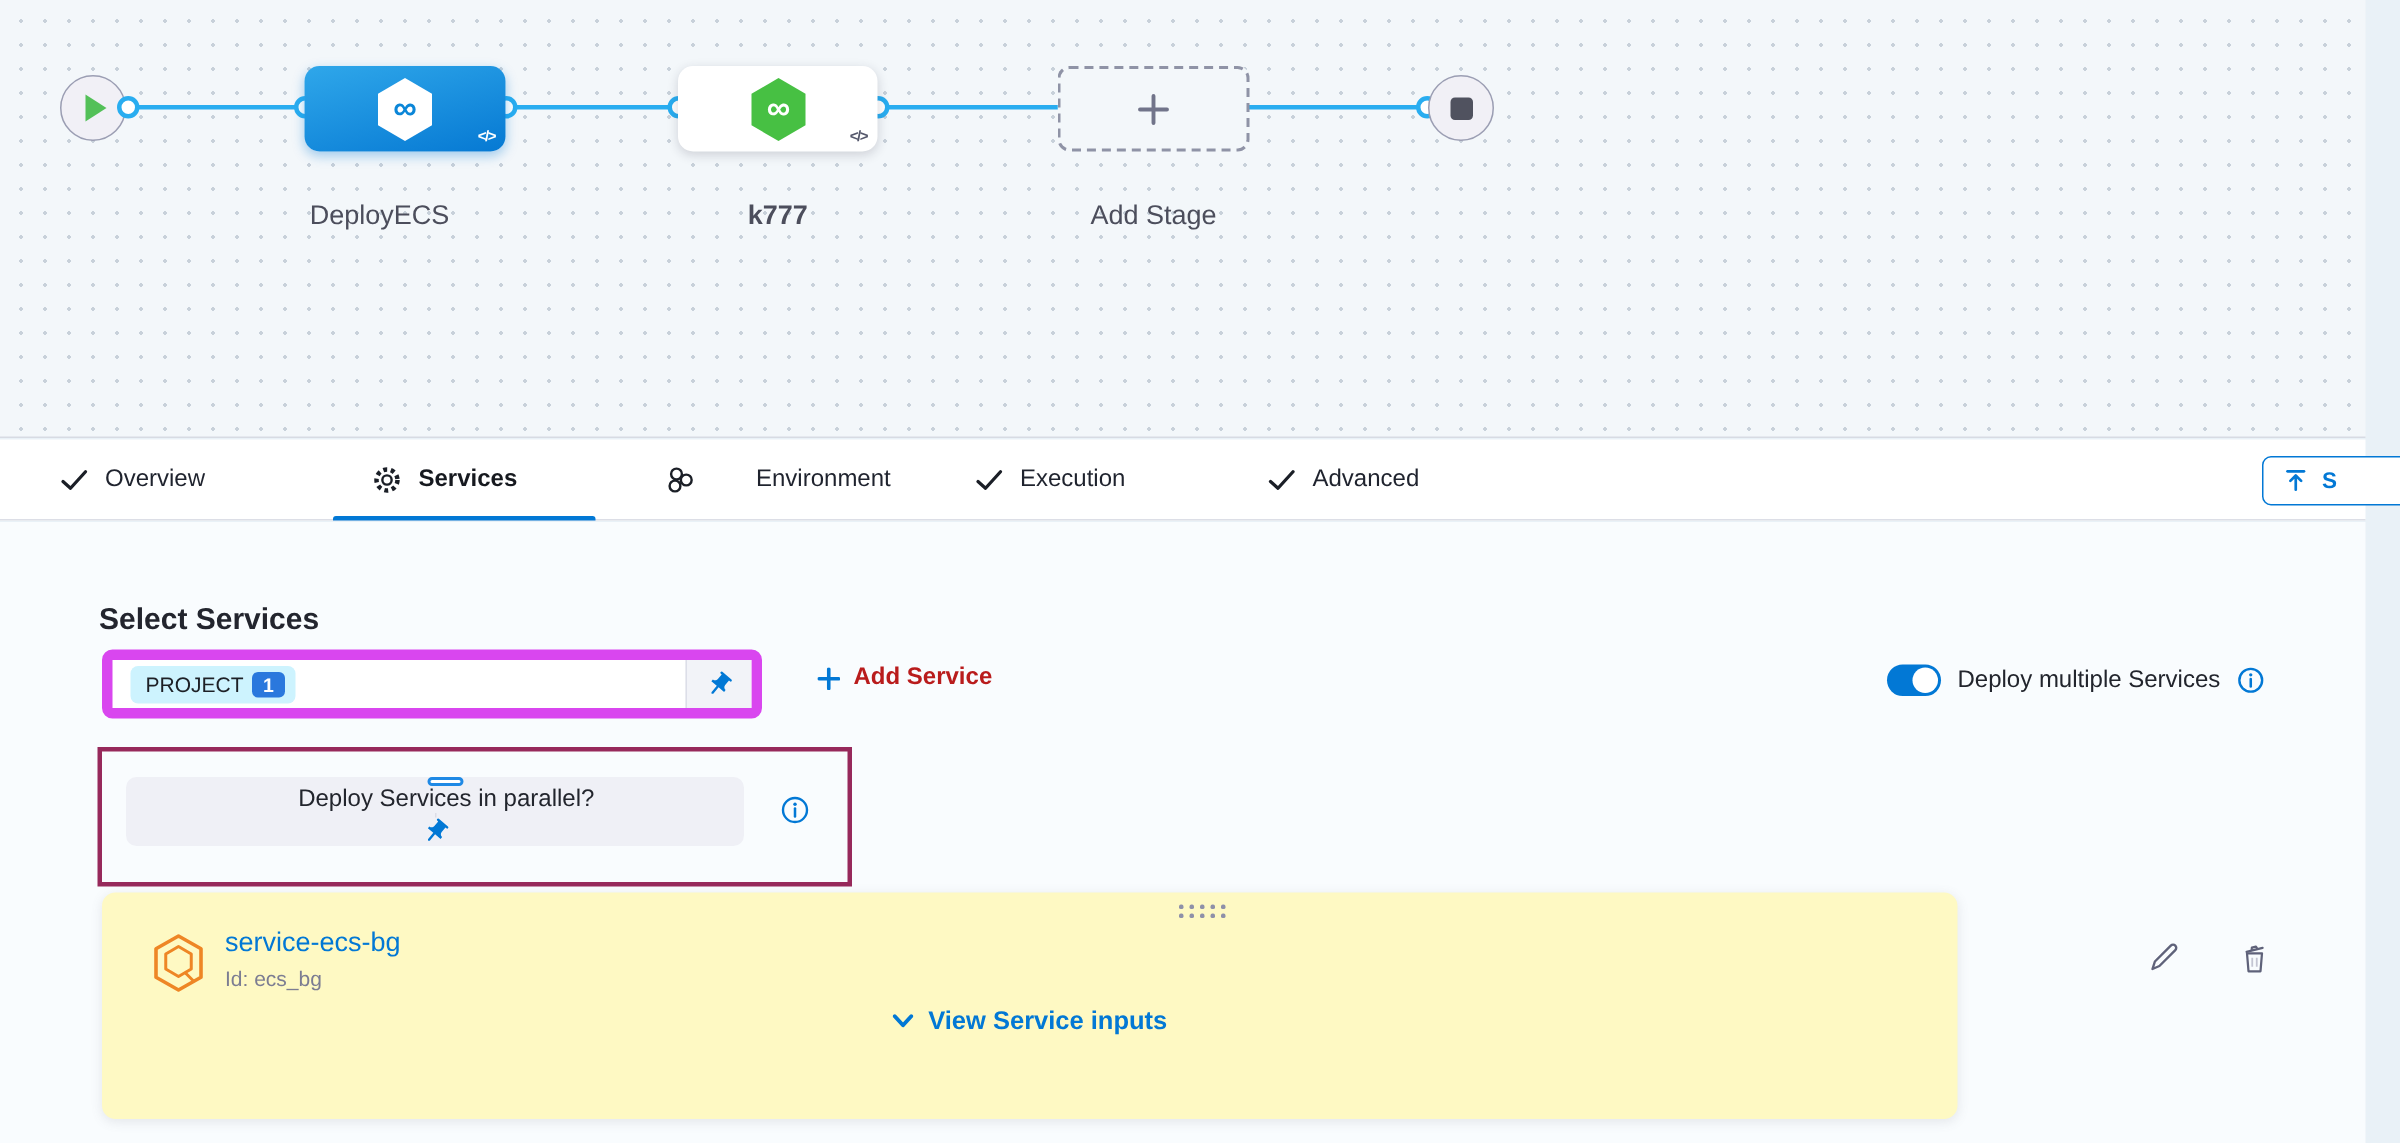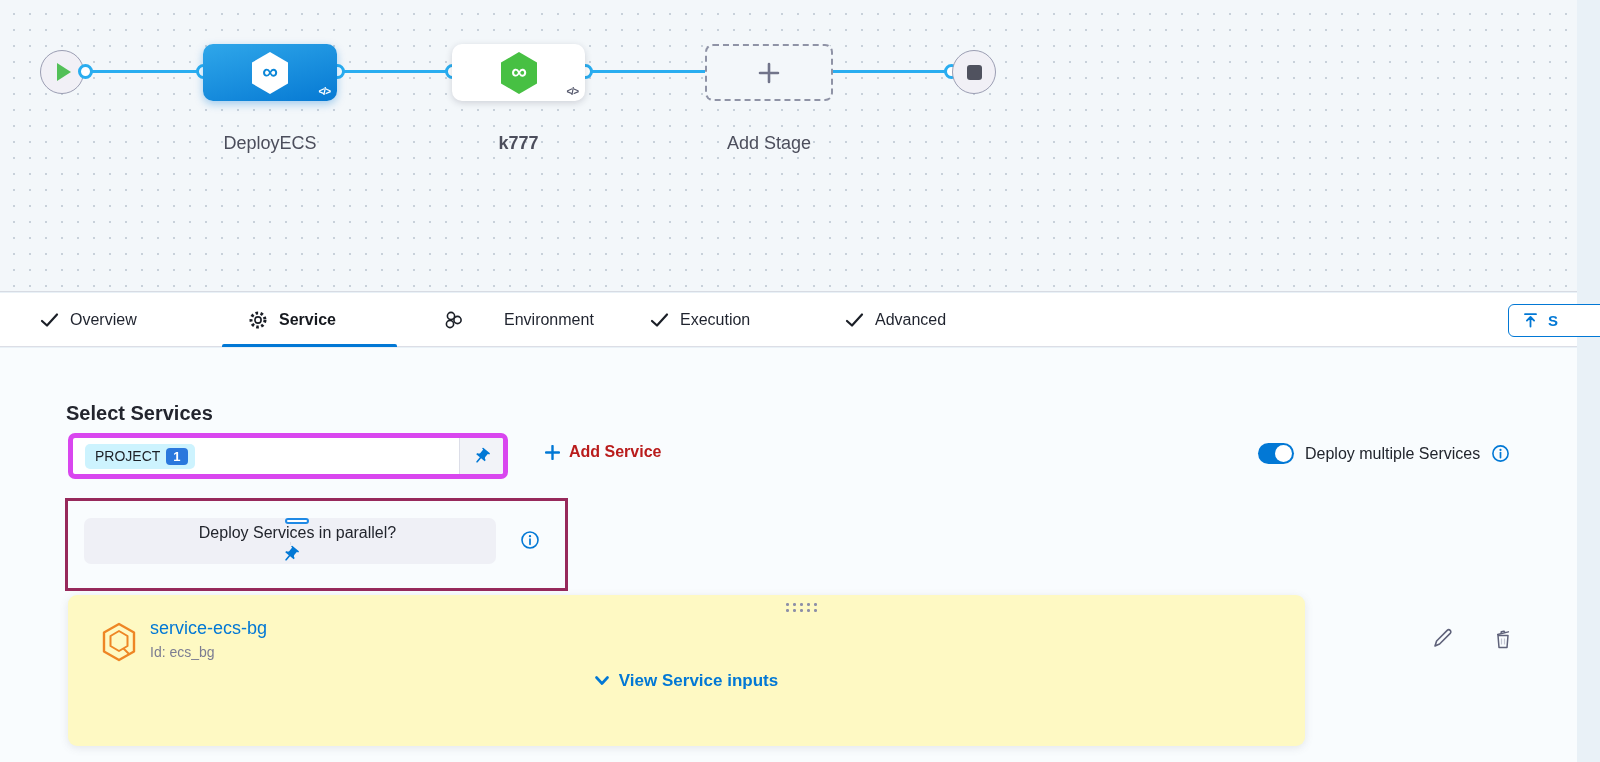--- a/index.html
+++ b/index.html
@@ -32,21 +32,21 @@
   
   .tabbar { top:293px; height:54px; background:#ffffff; border-bottom:1px solid #dcdee6; }
   .tab { position:absolute; top:0; height:53px; display:flex; align-items:center; gap:11px; font-size:16px; color:#1f232e; cursor:pointer; }
   .tab.active { font-weight:bold; color:#16191f; }
   .tab-underline { position:absolute; left:222px; bottom:-1px; width:175px; height:3px; background:#0278d5; border-radius:2px 2px 0 0; }
   .save-btn { position:absolute; left:1508px; top:11px; height:33px; width:130px; background:#fff; border:1.5px solid #0278d5; border-radius:6px; display:flex; align-items:center; gap:9px; padding:0 13px; color:#0278d5; font-size:15px; font-weight:bold; cursor:pointer; }
 
   
   .content { top:348px; height:414px; background:#f9fcfe; }
   .section-label { position:absolute; left:66px; top:54px; font-size:20px; font-weight:600; color:#23252e; }
-  .select-box { position:absolute; left:68px; top:85px; width:440px; height:46px; background:#fff; border:5px solid #d946ef; border-radius:7px; display:flex; align-items:stretch; overflow:hidden; }
+  .select-box { position:absolute; left:68px; top:85px; width:440px; height:46px; background:#fff; border:7px solid #d946ef; border-radius:7px; display:flex; align-items:stretch; overflow:hidden; }
   .select-box-main { flex:1; display:flex; align-items:center; padding-left:12px; }
   .svc-tag { display:flex; align-items:center; gap:6px; background:#cdf3fe; border-radius:5px; padding:4px 7px 4px 10px; font-size:14px; color:#1d2026; }
   .tag-badge { background:#2a78dd; color:#fff; font-size:13px; font-weight:bold; border-radius:4px; padding:1px 7px; }
   .pin-cell { width:44px; border-left:1px solid #dcdee8; background:#f2f3f8; display:flex; align-items:center; justify-content:center; cursor:pointer; }
   .add-service { position:absolute; left:545px; top:95px; display:flex; align-items:center; gap:9px; color:#b91c1c; font-size:16px; font-weight:bold; cursor:pointer; }
   .toggle-row { position:absolute; left:1258px; top:95px; display:flex; align-items:center; gap:11px; }
   .toggle { width:36px; height:21px; border-radius:11px; background:#0278d5; position:relative; cursor:pointer; }
   .toggle .knob { position:absolute; right:2px; top:2px; width:17px; height:17px; border-radius:50%; background:#fff; }
   .toggle-label { font-size:16px; color:#22252d; }
   .info-icon { display:inline-flex; cursor:pointer; line-height:0; }
@@ -111,38 +111,38 @@
     <div class="add-stage">
       <svg width="28" height="28" viewBox="0 0 28 28">
         <path d="M14 5v18M5 14h18" stroke="#71748a" stroke-width="2.6" stroke-linecap="round"></path>
       </svg>
     </div>
 
     <div class="round-node" style="left:952px;">
       <div class="stop-sq"></div>
     </div>
 
-    <div class="node-label" style="left:203px;width:134px;">DeployECS</div>
+    <div class="node-label" style="left:186px;width:134px;">DeployECS</div>
     <div class="node-label" style="left:452px;width:133px;font-weight:bold;">k777</div>
     <div class="node-label" style="left:705px;width:128px;">Add Stage</div>
   </div>
 
   <div class="panel tabbar">
     <div class="tab" style="left:40px;">
       <svg width="19" height="16" viewBox="0 0 19 16">
         <polyline points="2,9 7,13.5 17,2.5" fill="none" stroke="#1b1f27" stroke-width="2.2" stroke-linecap="round" stroke-linejoin="round"></polyline>
       </svg>
       <span>Overview</span>
     </div>
     <div class="tab active" style="left:248px;">
       <svg width="20" height="20" viewBox="0 0 20 20">
         <circle cx="10" cy="10" r="7" fill="none" stroke="#1b1f27" stroke-width="3" stroke-dasharray="2.6 2.45"></circle>
         <circle cx="10" cy="10" r="3.1" fill="#ffffff" stroke="#1b1f27" stroke-width="1.6"></circle>
       </svg>
-      <span>Service</span>
+      <span>Services</span>
     </div>
     <div class="tab" style="left:444px;gap:40px;">
       <svg width="20" height="20" viewBox="0 0 20 20">
         <circle cx="7" cy="6" r="3.6" fill="#fff" stroke="#1b1f27" stroke-width="1.6"></circle>
         <circle cx="6" cy="14" r="3.6" fill="#fff" stroke="#1b1f27" stroke-width="1.6"></circle>
         <circle cx="13.5" cy="10" r="3.6" fill="#fff" stroke="#1b1f27" stroke-width="1.6"></circle>
       </svg>
       <span>Environment</span>
     </div>
     <div class="tab" style="left:650px;">

